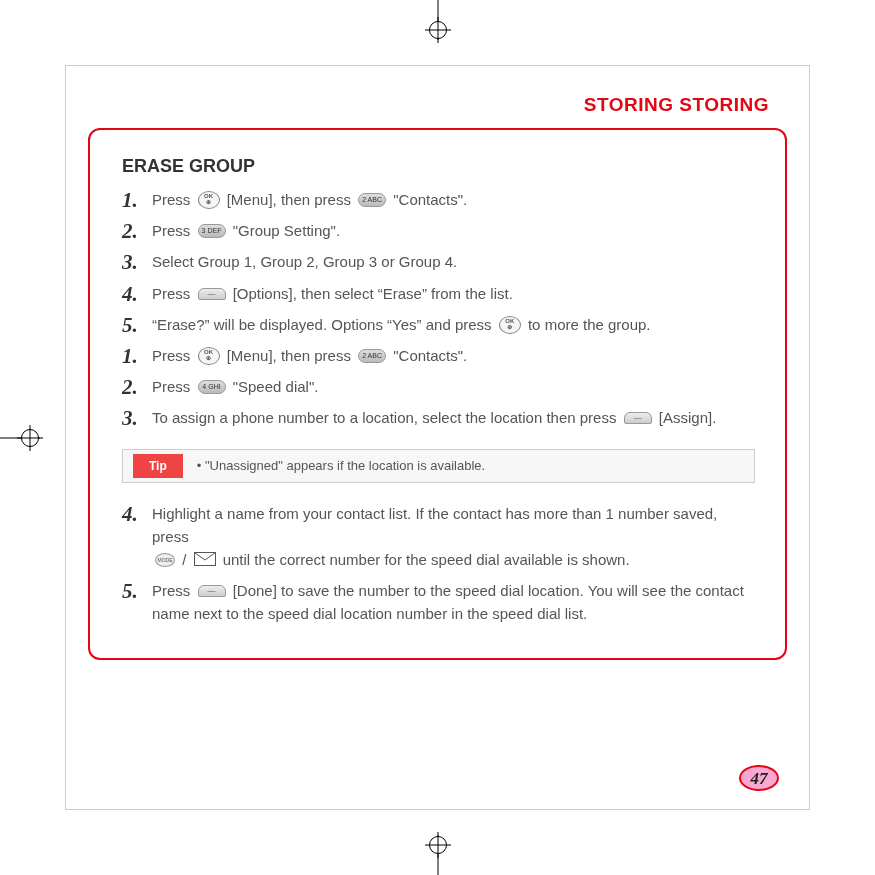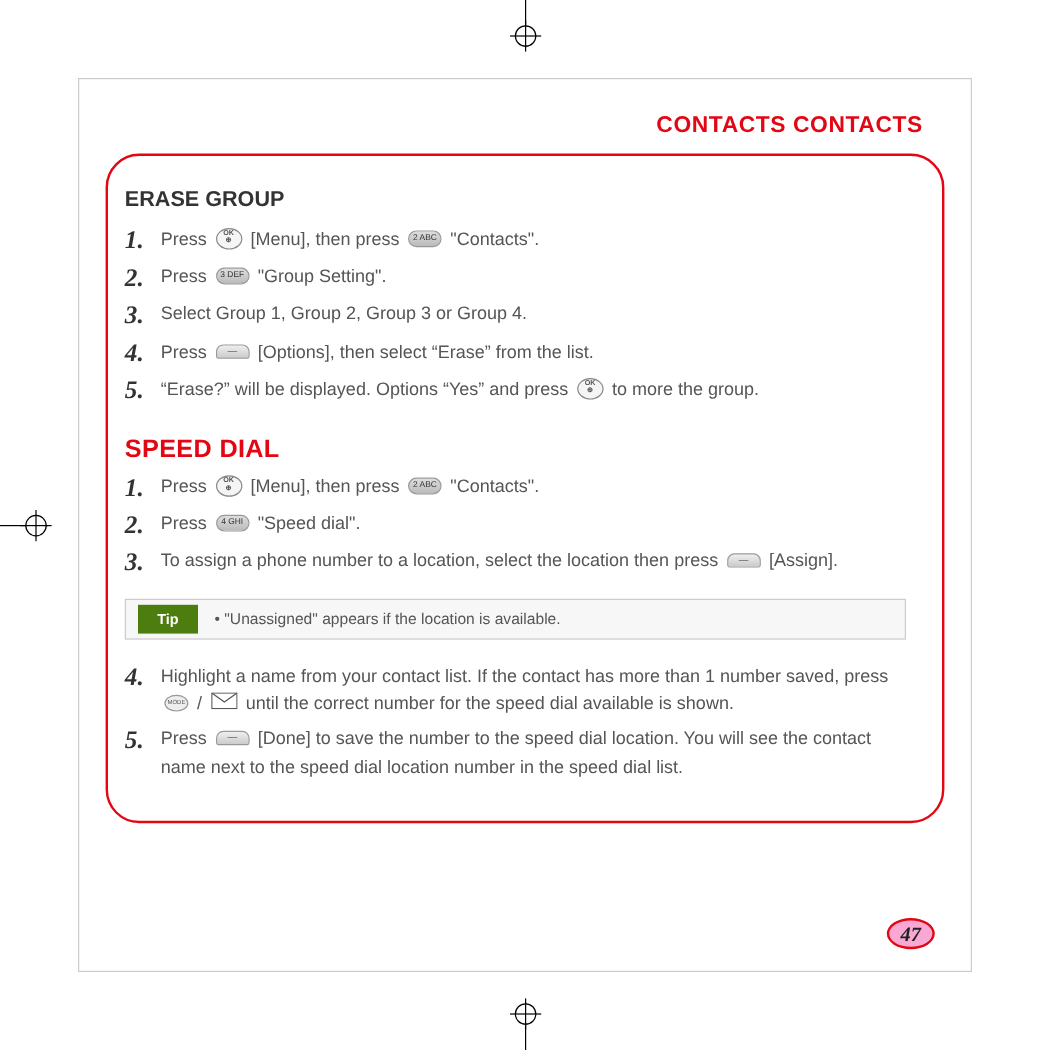--- a/index.html
+++ b/index.html
@@ -33,22 +33,22 @@
     color: #e30613;
     font-weight: 700;
     text-align: right;
     font-size: 19px;
     letter-spacing: 0.5px;
     margin-bottom: 12px;
     padding-right: 18px;
   }
   .content-box {
     border: 2.5px solid #e30613;
-    border-radius: 28px;
-    padding: 26px 30px 30px 14px;
+    border-radius: 12px;
+    padding: 26px 30px 30px 32px;
     position: relative;
   }
   .sec-title-black {
     font-weight: 700;
     color: #333;
     font-size: 18px;
     margin-bottom: 8px;
   }
   .sec-title-red {
     font-weight: 700;
@@ -121,21 +121,21 @@
   }
 
   .tip-row {
     display: flex;
     align-items: stretch;
     margin: 14px 0 16px 0;
     border: 1px solid #ccc;
     background: #f7f7f7;
   }
   .tip-badge {
-    background: #4d7c0f;
+    background: #ef4444;
     color: #fff;
     font-size: 12px;
     font-weight: 700;
     padding: 5px 16px;
     display: flex; align-items: center;
     margin: 4px 0 4px 10px;
   }
   .tip-text {
     font-size: 13px;
     color: #555;
@@ -173,21 +173,21 @@
 <div class="crop circle bot">
     <div class="cross-h"></div>
     <div class="cross-v"></div>
   </div>
 <div class="crop circle left">
     <div class="cross-h"></div>
     <div class="cross-v"></div>
   </div>
 
 <div class="page">
-  <div class="page-header">CONTACTS CONTACTS</div>
+  <div class="page-header">STORING STORING</div>
 
   <div class="content-box">
 
     <div class="sec-title-black">ERASE GROUP</div>
 
     <ol class="steps">
       <li>
         <span class="num">1.</span>
         <span class="step-body">
           <span>Press </span>
@@ -220,21 +220,20 @@
       <li>
         <span class="num">5.</span>
         <span class="step-body">
           <span>“Erase?” will be displayed.  Options “Yes” and press </span>
           <span class="key key-ok"></span>
           <span> to more the group.</span>
         </span>
       </li>
     </ol>
 
-    <div class="sec-title-red">SPEED DIAL</div>
 
     <ol class="steps">
       <li>
         <span class="num">1.</span>
         <span class="step-body">
           <span>Press </span>
           <span class="key key-ok"></span>
           <span> [Menu], then press </span>
           <span class="key key-num">2 ABC</span>
           <span> "Contacts".</span>

